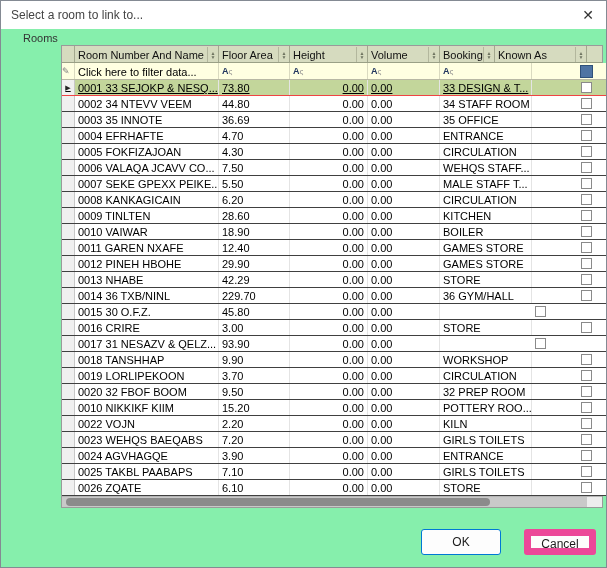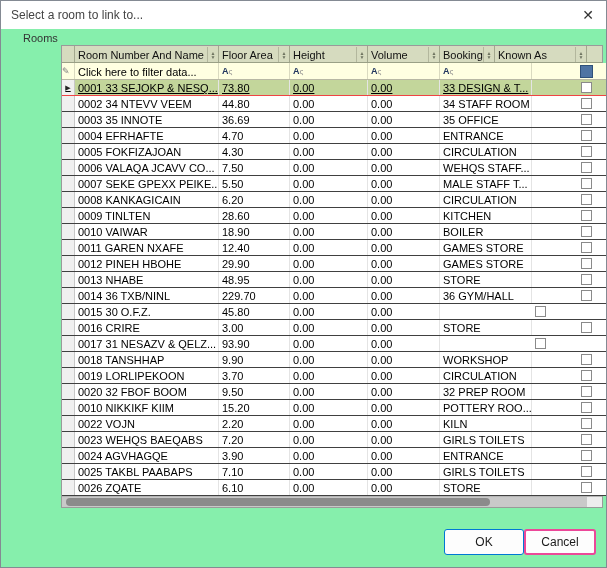--- a/index.html
+++ b/index.html
@@ -8,21 +8,21 @@
   .title{font-size:12px;color:#444;padding-left:10px;}
   .close{position:absolute;top:5px;right:9px;font-size:14px;color:#333;width:18px;height:18px;text-align:center;line-height:18px;cursor:pointer;}
   .group-label{font-size:11px;color:#333;margin:3px 0 2px 10px;height:12px;padding-left:12px;}
 
   .grid{position:absolute;left:20px;top:44px;width:542px;height:463px;background:#fff;border:1px solid #9a9a9a;box-sizing:border-box;margin-left:40px;}
   .hd-row{display:flex;height:17px;background:#d6dbbf;border-bottom:1px solid #9aa086;box-sizing:border-box;}
   .cell{box-sizing:border-box;padding:1px 3px 0 3px;font-size:11px;line-height:14px;white-space:nowrap;overflow:hidden;}
   .c-ind{width:13px;flex:none;padding:0;}
   .c-name{width:144px;flex:none;}
   .c-floor{width:71px;flex:none;}
-  .c-height{width:78px;flex:none;}
+  .c-height{width:78px;flex:none;text-align:right;}
   .c-vol{width:72px;flex:none;}
   .c-known{width:92px;flex:none;}
   .c-book{flex:1;}
   .hd{display:flex;align-items:center;justify-content:space-between;border-right:1px solid #a3a88e;padding-right:0;color:#111;}
   .hd .hlbl{overflow:hidden;white-space:nowrap;}
   .sort{width:10px;height:100%;display:flex;flex-direction:column;align-items:center;justify-content:center;border-left:1px solid #b3b79d;flex:none;}
   .sort i{font-style:normal;font-size:5px;line-height:4px;color:#6e7360;display:block;}
   .hd-fill{width:15px;flex:none;background:#d6dbbf;}
 
   .scrollzone{display:flex;height:433px;}
@@ -44,22 +44,22 @@
 
   .vscroll{width:15px;flex:none;background:#f0f0f0;border-left:1px solid #d4d4d4;display:flex;flex-direction:column;align-items:center;box-sizing:border-box;}
   .varrow{font-size:7px;color:#555;height:13px;line-height:13px;flex:none;cursor:pointer;}
   .vthumb{width:11px;height:128px;background:#c6c6c6;border-radius:2px;flex:none;cursor:pointer;}
   .vspace{flex:1;}
 
   .hscroll{position:relative;height:11px;background:#c9c9c9;border-top:1px solid #b5b5b5;box-sizing:border-box;}
   .hthumb{position:absolute;left:4px;top:1px;height:8px;width:424px;background:#8b8b8b;border-radius:4px;cursor:pointer;}
   .hcorner{position:absolute;right:0;top:0;width:15px;height:10px;background:#ededed;}
 
-  .footer{position:absolute;right:10px;bottom:12px;display:flex;gap:0;}
-  .btn{height:26px;font-family:"Liberation Sans",sans-serif;font-size:12px;color:#1b1b1b;background:#fdfdfd;border:2px solid #ec4899;border-radius:3px;cursor:pointer;}
+  .footer{position:absolute;right:10px;bottom:12px;display:flex;gap:23px;}
+  .btn{height:26px;font-family:"Liberation Sans",sans-serif;font-size:12px;color:#1b1b1b;background:#fdfdfd;border:7px solid #ec4899;border-radius:3px;cursor:pointer;}
   .btn.ok{width:80px;border:1px solid #0078d4;}
   .btn.cancel{width:72px;}
 </style>
 </head>
 <body>
 
 <div class="dialog">
   <div class="titlebar">
     <span class="title">Select a room to link to...</span>
     <span class="close">✕</span>
@@ -269,21 +269,21 @@
     <div class="cell c-height">0.00</div>
     <div class="cell c-vol">0.00</div>
     <div class="cell c-known">GAMES STORE</div>
     <div class="cell c-book chkcell">
                 <span class="chk"></span>
               </div>
   </div>
             <div class="row">
     <div class="cell c-ind"></div>
     <div class="cell c-name">0013 NHABE</div>
-    <div class="cell c-floor">48.95</div>
+    <div class="cell c-floor">42.29</div>
     <div class="cell c-height">0.00</div>
     <div class="cell c-vol">0.00</div>
     <div class="cell c-known">STORE</div>
     <div class="cell c-book chkcell">
                 <span class="chk"></span>
               </div>
   </div>
             <div class="row">
     <div class="cell c-ind"></div>
     <div class="cell c-name">0014 36 TXB/NINL</div>

